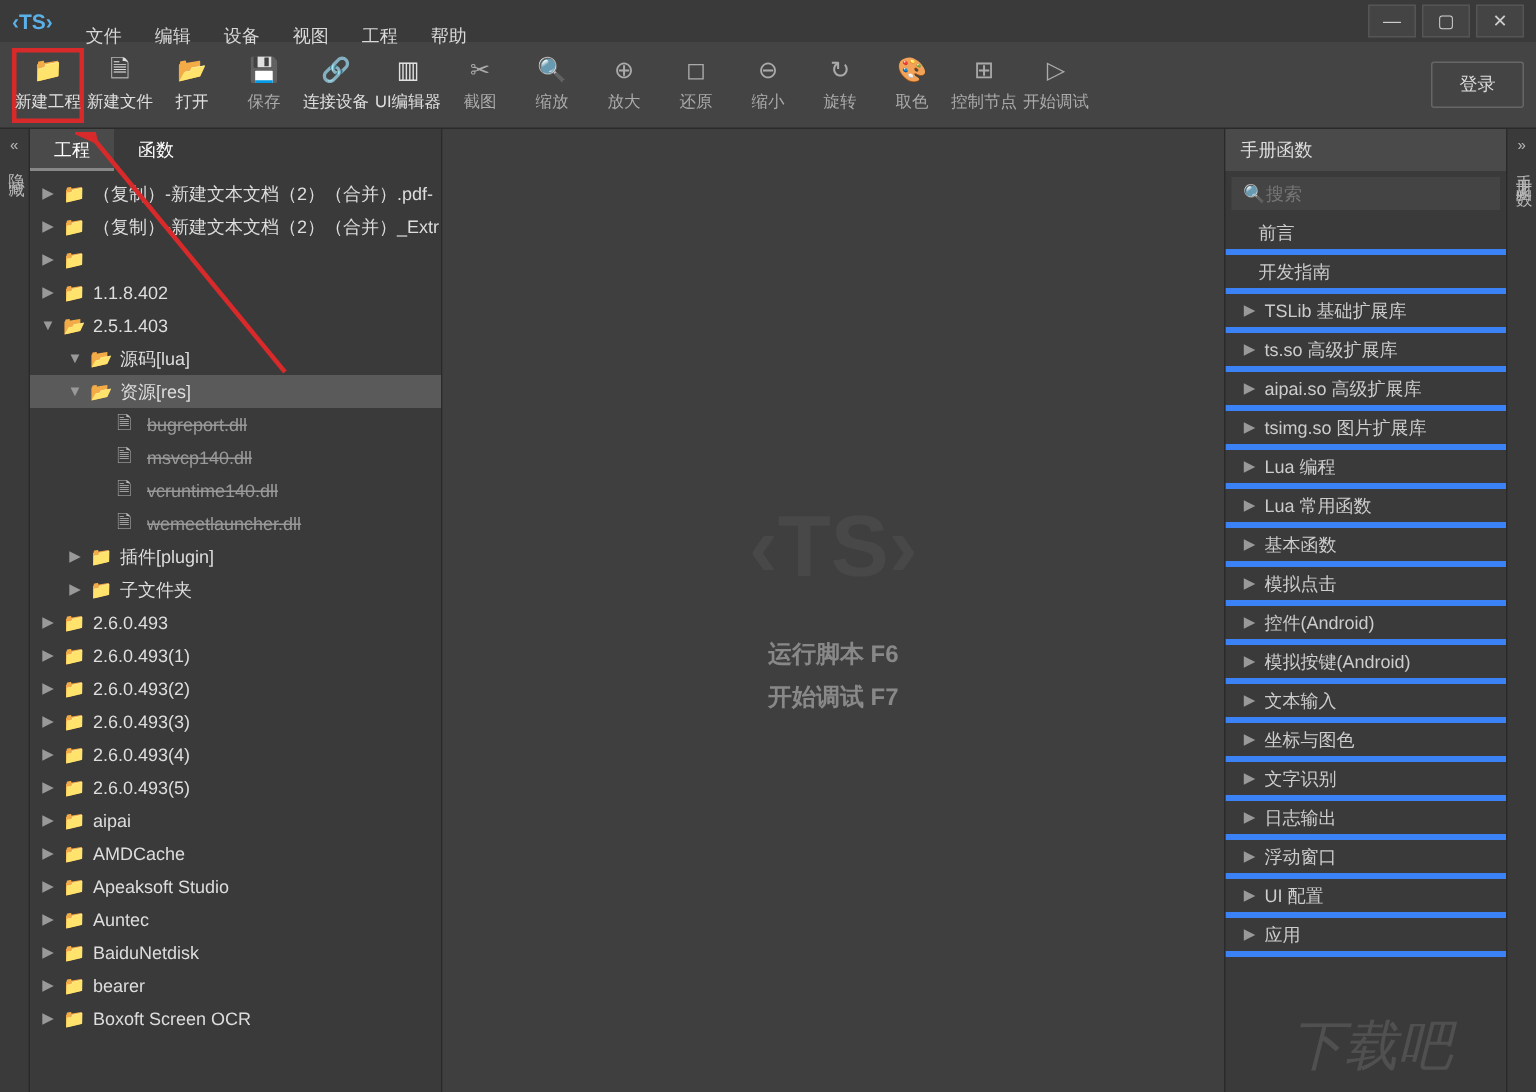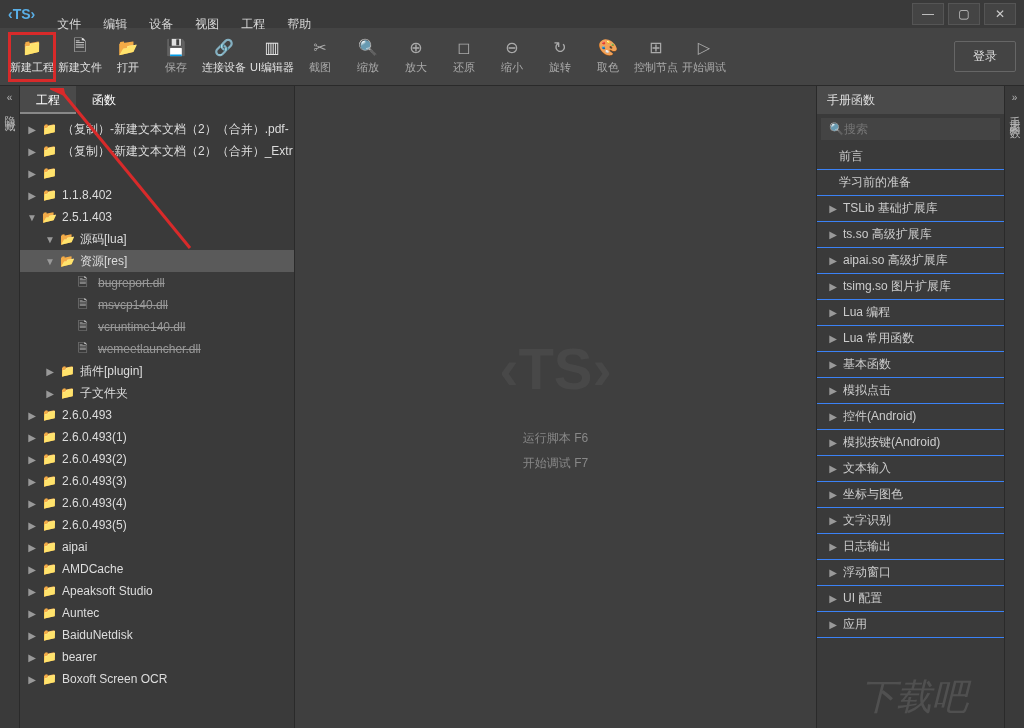--- a/index.html
+++ b/index.html
@@ -39,30 +39,30 @@
 .tree-row { display: flex; align-items: center; height: 22px; padding-left: 6px; cursor: pointer; color: #ddd; white-space: nowrap; }
 .tree-row.selected { background: #5a5a5a; }
 .arrow { width: 12px; display: inline-flex; justify-content: center; color: #999; font-size: 10px; }
 .folder-icon { width: 16px; margin: 0 4px; color: #ccc; }
 .file-icon { width: 16px; margin: 0 4px; color: #bbb; }
 .strike { text-decoration: line-through; color: #999; }
 
 
 .editor { flex: 1; background: #3f3f3f; display: flex; flex-direction: column; align-items: center; justify-content: center; position: relative; }
 .watermark { font-size: 58px; font-weight: bold; color: #484848; }
-.ed-hint { color: #888; font-size: 12px; margin-top: 20px; }
+.ed-hint { color: #888; font-size: 16px; margin-top: 20px; font-weight: bold; }
 .ed-hint div { margin: 8px 0; text-align: center; }
 
 
 .right-panel { width: 188px; background: #3a3a3a; border-left: 1px solid #2a2a2a; display: flex; flex-direction: column; }
 .right-header { height: 28px; background: #4a4a4a; display: flex; align-items: center; padding: 0 10px; color: #ddd; }
 .search-row { display: flex; align-items: center; padding: 4px 8px; background: #444; margin: 4px; }
 .search-row input { flex: 1; background: transparent; border: none; color: #ccc; outline: none; font-size: 12px; }
 .right-list { flex: 1; overflow-y: auto; }
-.r-item { display: flex; align-items: center; height: 26px; padding-left: 10px; cursor: pointer; border-bottom: 1px solid #3b82f6; color: #ccc; }
+.r-item { display: flex; align-items: center; height: 26px; padding-left: 10px; cursor: pointer; border-bottom: 4px solid #3b82f6; color: #ccc; }
 .r-item.plain { padding-left: 22px; }
 .r-item .arrow { margin-right: 4px; }
 
 
 .right-collapse { width: 20px; background: #3a3a3a; color: #b8b8b8; display: flex; flex-direction: column; align-items: center; padding-top: 6px; font-size: 11px; border-left: 1px solid #2a2a2a; }
 .right-collapse .arr { font-size: 10px; margin-bottom: 4px; }
 .right-collapse span.v { writing-mode: vertical-rl; letter-spacing: 4px; }
 
 
 .arrow-line { position: absolute; top: 88px; left: 50px; pointer-events: none; }
@@ -315,21 +315,21 @@
     <div class="right-header">手册函数</div>
     <div class="search-row">
       <span>🔍</span>
       <input placeholder="搜索" style="">
     </div>
     <div class="right-list">
         <div class="r-item plain">
           <span>前言</span>
         </div>
         <div class="r-item plain">
-          <span>学习前的准备</span>
+          <span>开发指南</span>
         </div>
         <div class="r-item">
           <span class="arrow">▶</span>
           <span>TSLib 基础扩展库</span>
         </div>
         <div class="r-item">
           <span class="arrow">▶</span>
           <span>ts.so 高级扩展库</span>
         </div>
         <div class="r-item">

